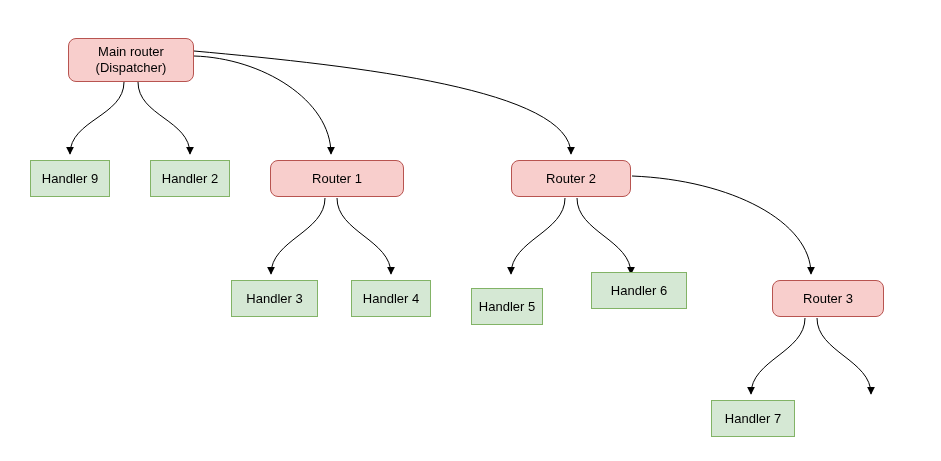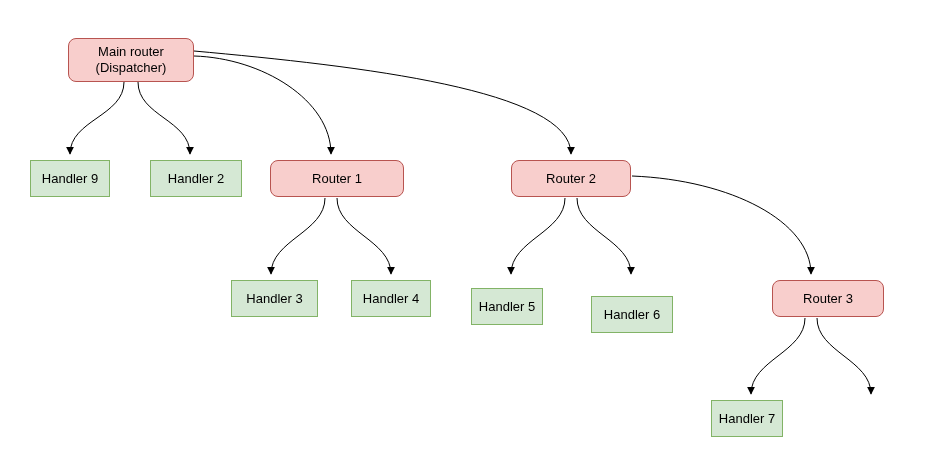--- a/index.html
+++ b/index.html
@@ -81,21 +81,21 @@
     <div>
       <span>Main router</span><br>
       <span>(Dispatcher)</span>
     </div>
   </div>
 
   <div class="node handler" style="left:30px;top:152px;width:80px;height:37px">
     <span>Handler 9</span>
   </div>
 
-  <div class="node handler" style="left:150px;top:152px;width:92px;height:37px">
+  <div class="node handler" style="left:150px;top:152px;width:80px;height:37px">
     <span>Handler 2</span>
   </div>
 
   <div class="node router" style="left:270px;top:152px;width:134px;height:37px">
     <span>Router 1</span>
   </div>
 
   <div class="node router" style="left:511px;top:152px;width:120px;height:37px">
     <span>Router 2</span>
   </div>
@@ -105,26 +105,26 @@
   </div>
 
   <div class="node handler" style="left:351px;top:272px;width:80px;height:37px">
     <span>Handler 4</span>
   </div>
 
   <div class="node handler" style="left:471px;top:280px;width:72px;height:37px">
     <span>Handler 5</span>
   </div>
 
-  <div class="node handler" style="left:591px;top:288px;width:82px;height:37px">
+  <div class="node handler" style="left:591px;top:264px;width:96px;height:37px">
     <span>Handler 6</span>
   </div>
 
   <div class="node router" style="left:772px;top:272px;width:112px;height:37px">
     <span>Router 3</span>
   </div>
 
-  <div class="node handler" style="left:711px;top:392px;width:72px;height:37px">
+  <div class="node handler" style="left:711px;top:392px;width:84px;height:37px">
     <span>Handler 7</span>
   </div>
 
 
 </div>
 
 </body></html>

